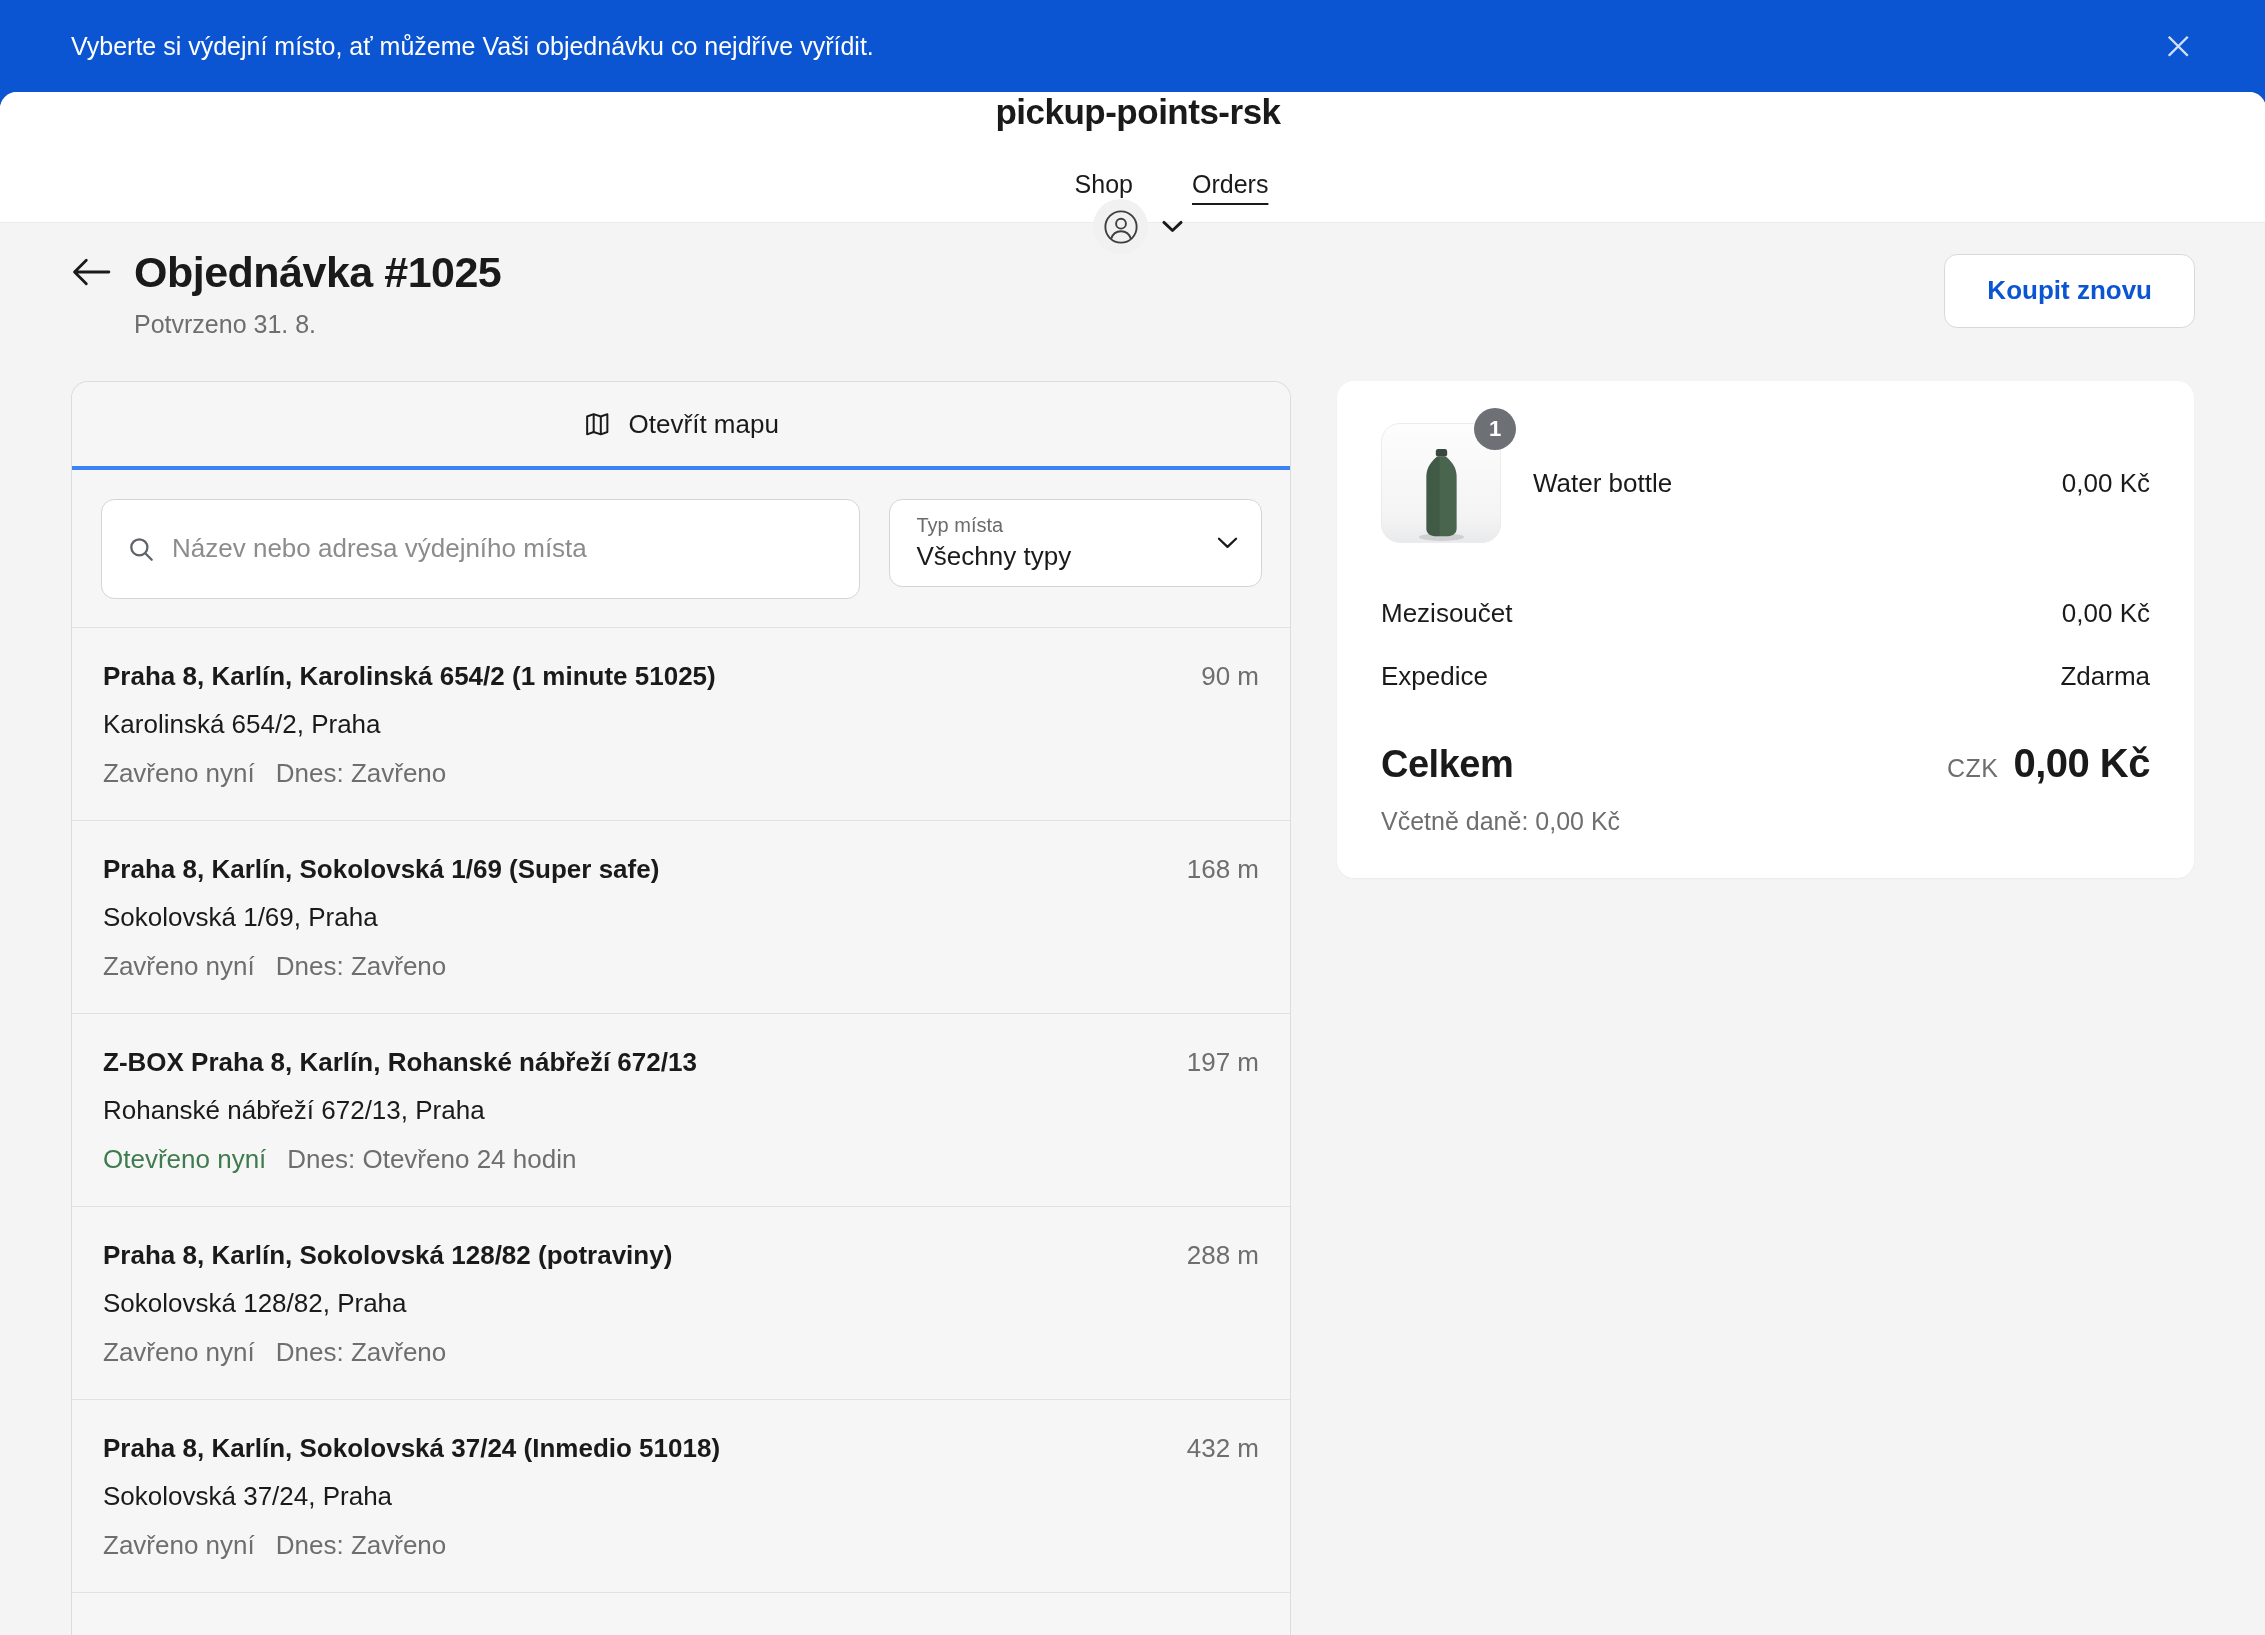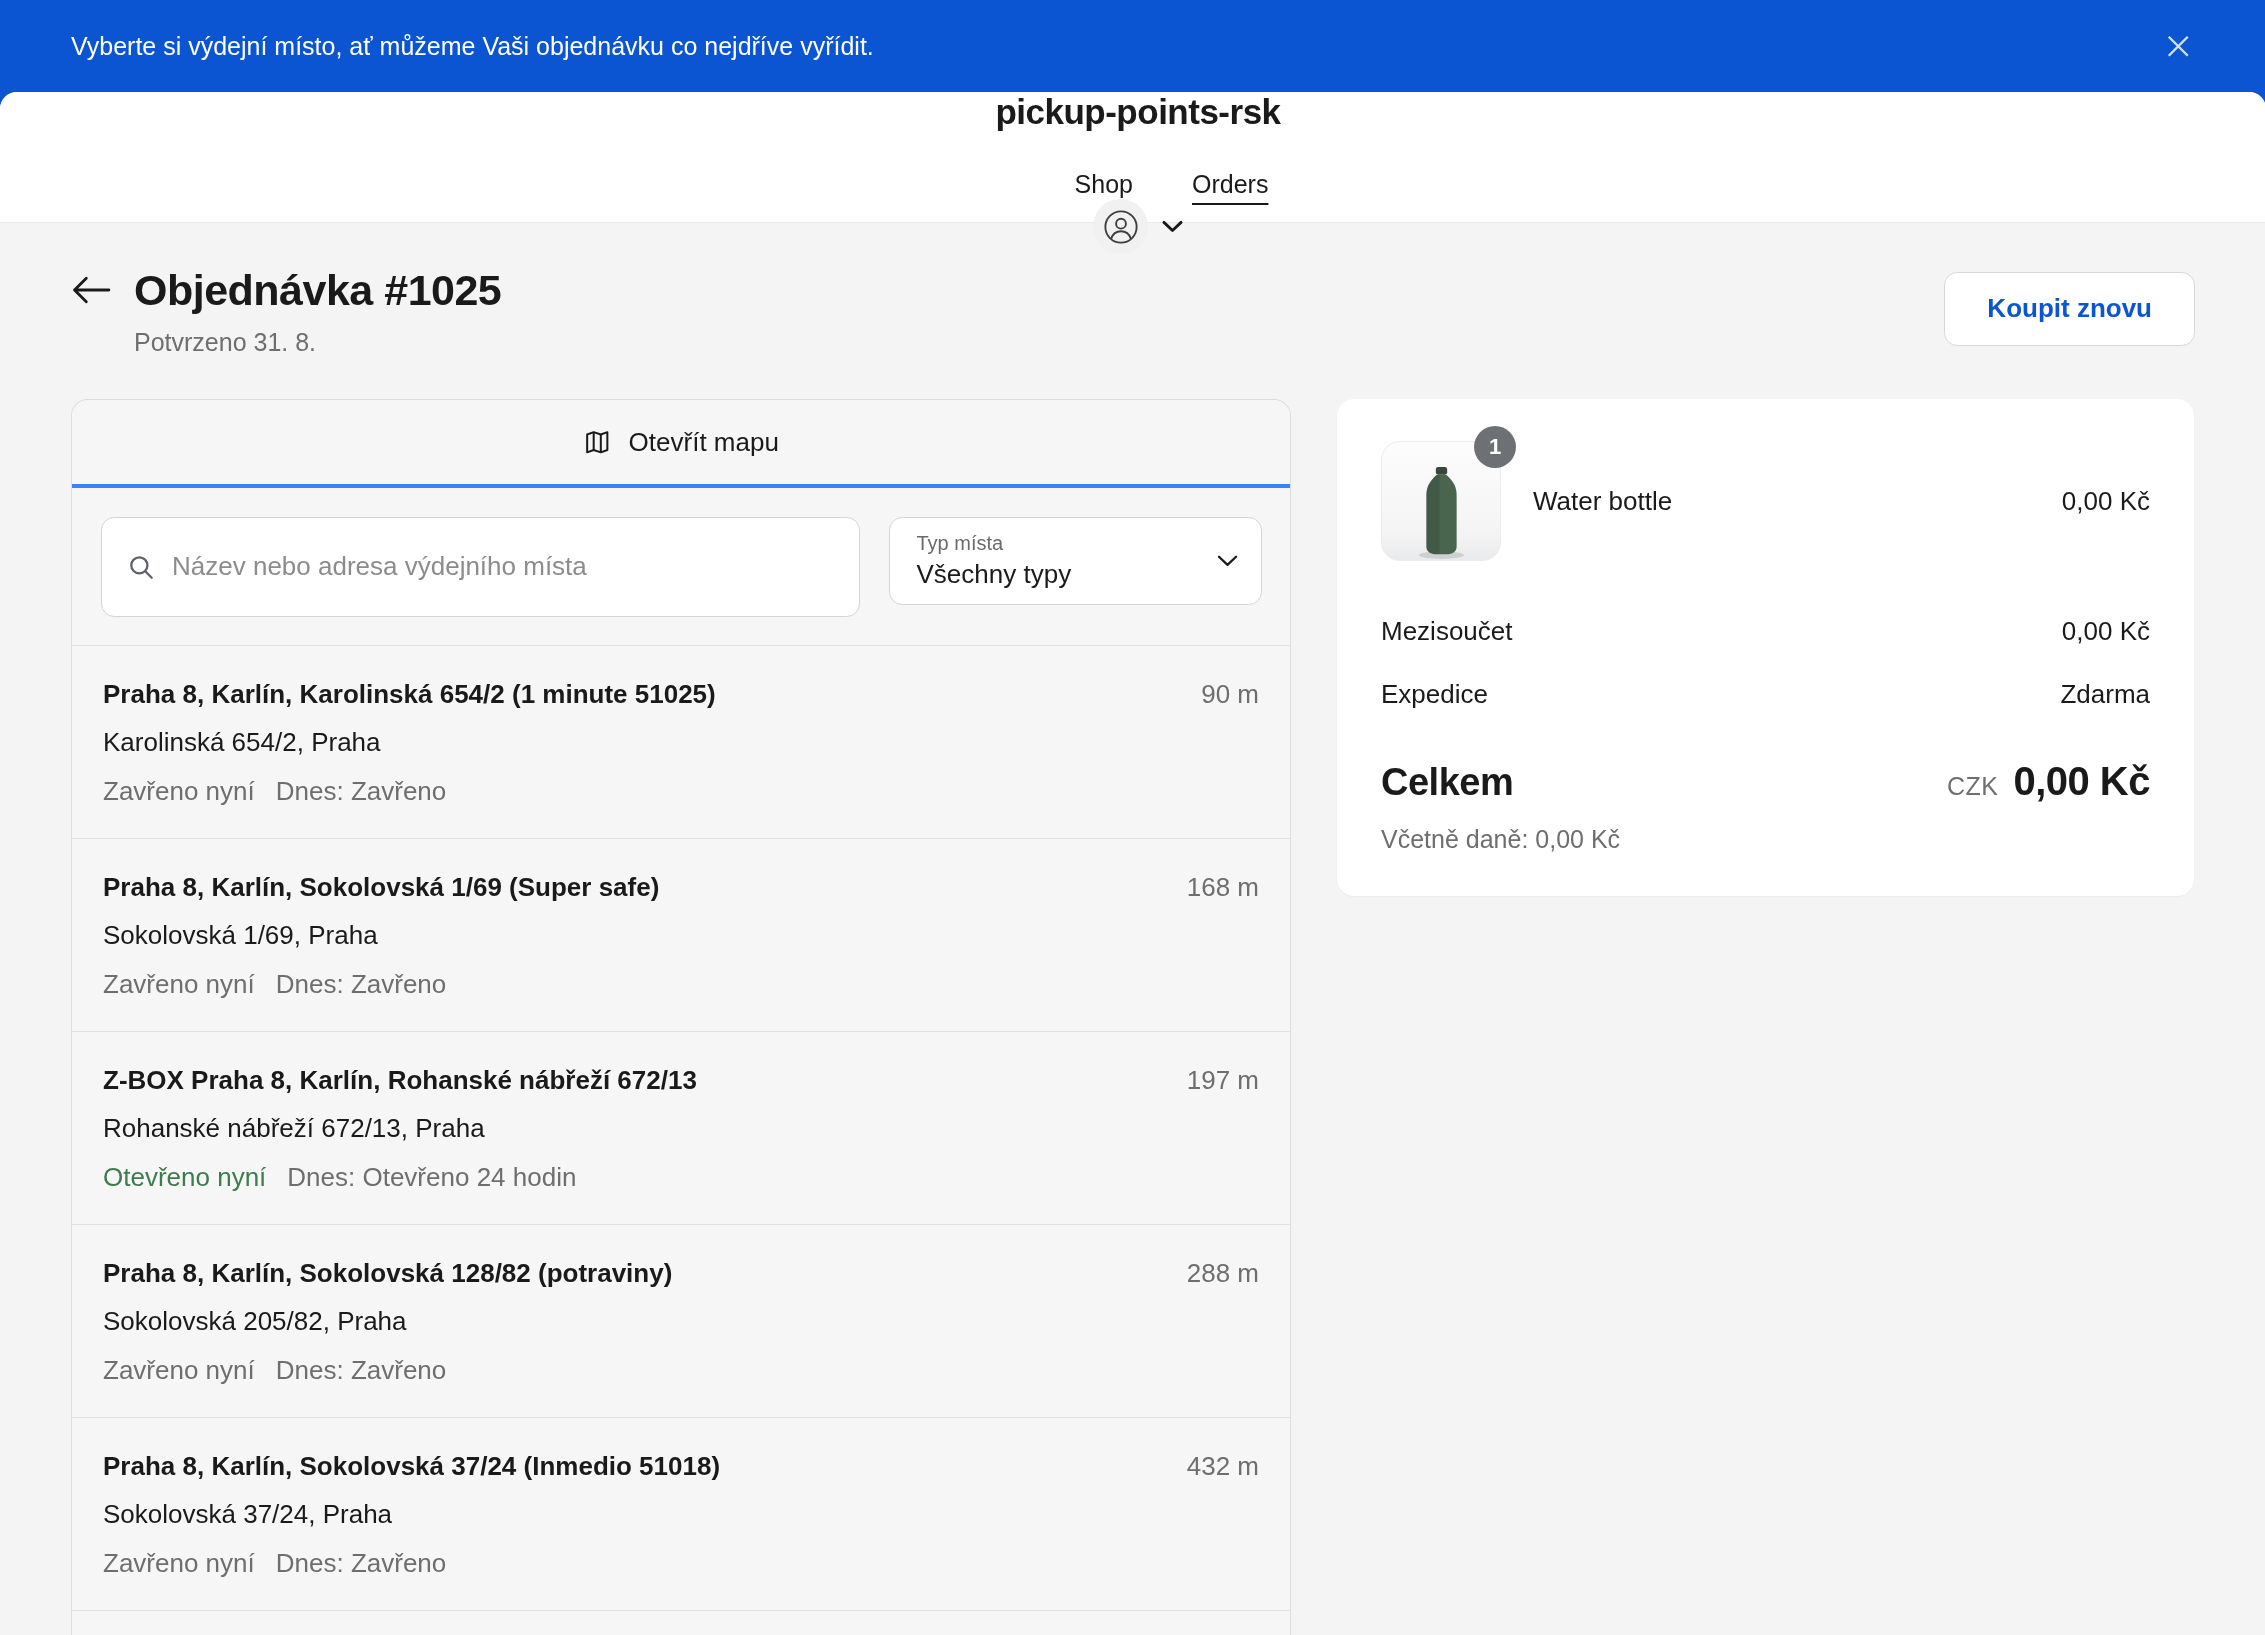--- a/index.html
+++ b/index.html
@@ -30,21 +30,21 @@
   .nav { display:flex; gap:59px; margin-left:67px; flex:1;margin-top:38px; }
   .nav a { color:#1a1a1a; font-size:25px; text-decoration:none; cursor:pointer; }
   .nav a.active { text-decoration:underline; text-underline-offset:9.5px; text-decoration-thickness:1.9px; }
   .account { display:flex; align-items:center; gap:13.3px; background:none; border:none; cursor:pointer; }
   .avatar-circle {
     width:55px; height:55px; border-radius:50%; background:#f1f1f1;
     display:flex; align-items:center; justify-content:center;
   }
   
   .content { padding:0 71px; }
-  .page-head { margin-top:43px; display:flex; align-items:flex-start; }
+  .page-head { margin-top:25px; display:flex; align-items:flex-start; }
   .back-btn { background:none; border:none; cursor:pointer; padding:7.6px 0; margin-right:23px; display:flex; }
   .head-titles h1 { font-size:43px; font-weight:700; letter-spacing:-0.5px; }
   .head-sub { margin-top:13.3px; font-size:25px; color:#6e6e6e; }
   .buy-again {
     margin-left:auto; margin-top:5.7px; height:74px; padding:0 42px;
     background:#ffffff; border:1.4px solid #d8d8d8; border-radius:13.3px;
     font-size:26px; font-weight:700; color:var(--accent,#0b55d2);
     font-family:inherit; cursor:pointer;
   }
   
@@ -238,21 +238,21 @@
             <div class="loc-address">Rohanské nábřeží 672/13, Praha</div>
             <div class="loc-status-row">
               <span class="loc-status open">Otevřeno nyní</span>
               <span class="loc-hours">Dnes: Otevřeno 24 hodin</span>
             </div>
             <div class="loc-distance">197 m</div>
           </div>
 
           <div class="location-item">
             <div class="loc-name">Praha 8, Karlín, Sokolovská 128/82 (potraviny)</div>
-            <div class="loc-address">Sokolovská 205/82, Praha</div>
+            <div class="loc-address">Sokolovská 128/82, Praha</div>
             <div class="loc-status-row">
               <span class="loc-status">Zavřeno nyní</span>
               <span class="loc-hours">Dnes: Zavřeno</span>
             </div>
             <div class="loc-distance">288 m</div>
           </div>
 
           <div class="location-item">
             <div class="loc-name">Praha 8, Karlín, Sokolovská 37/24 (Inmedio 51018)</div>
             <div class="loc-address">Sokolovská 37/24, Praha</div>

